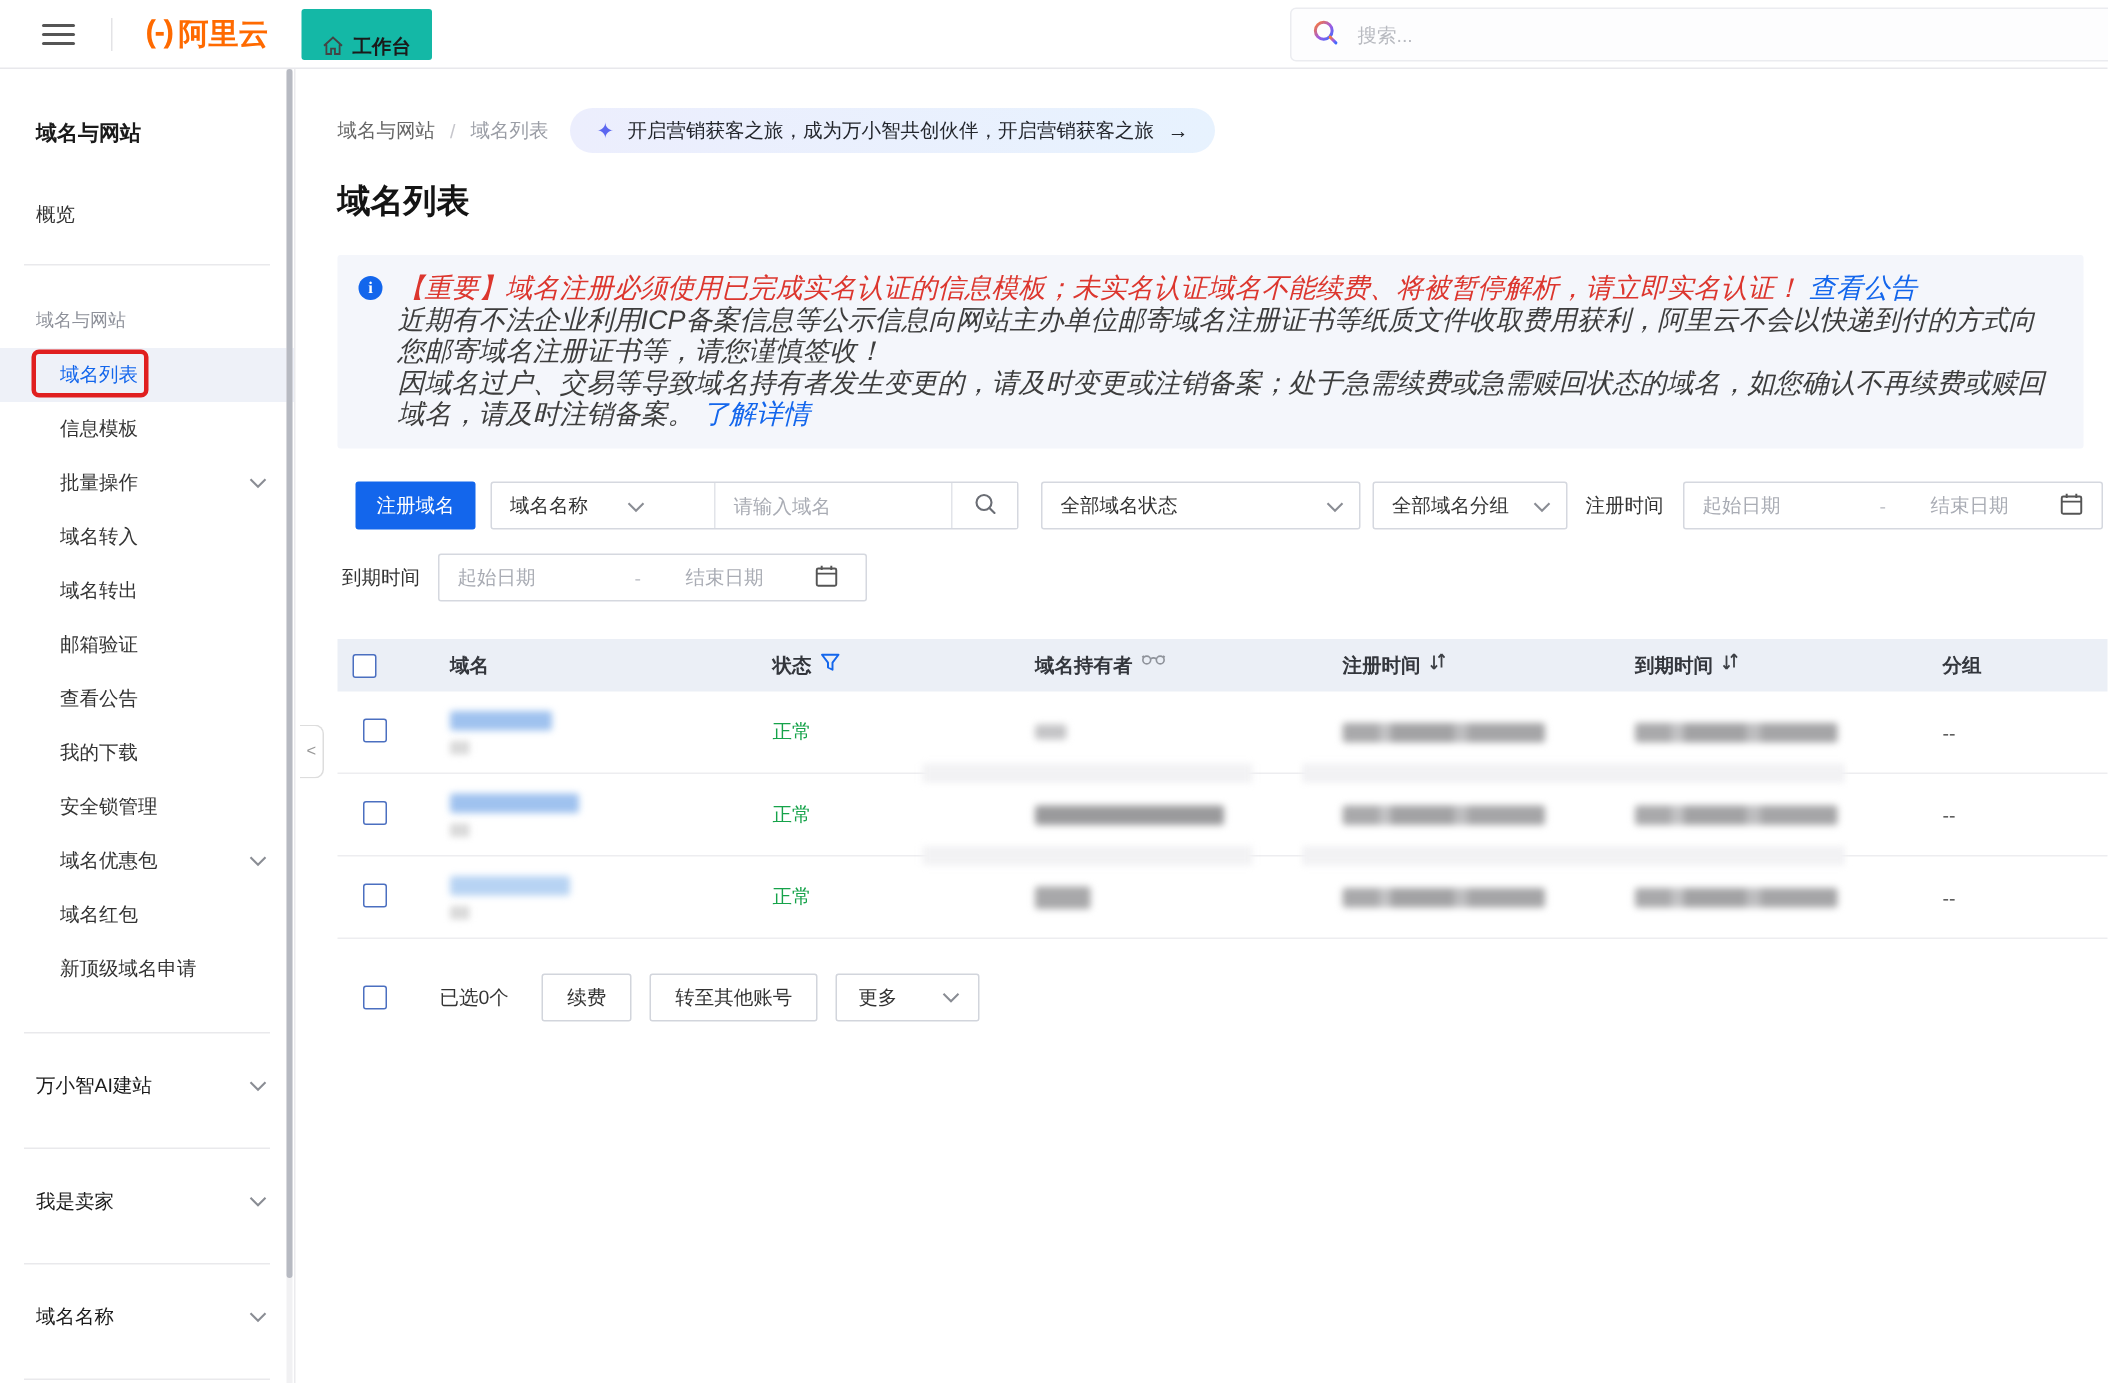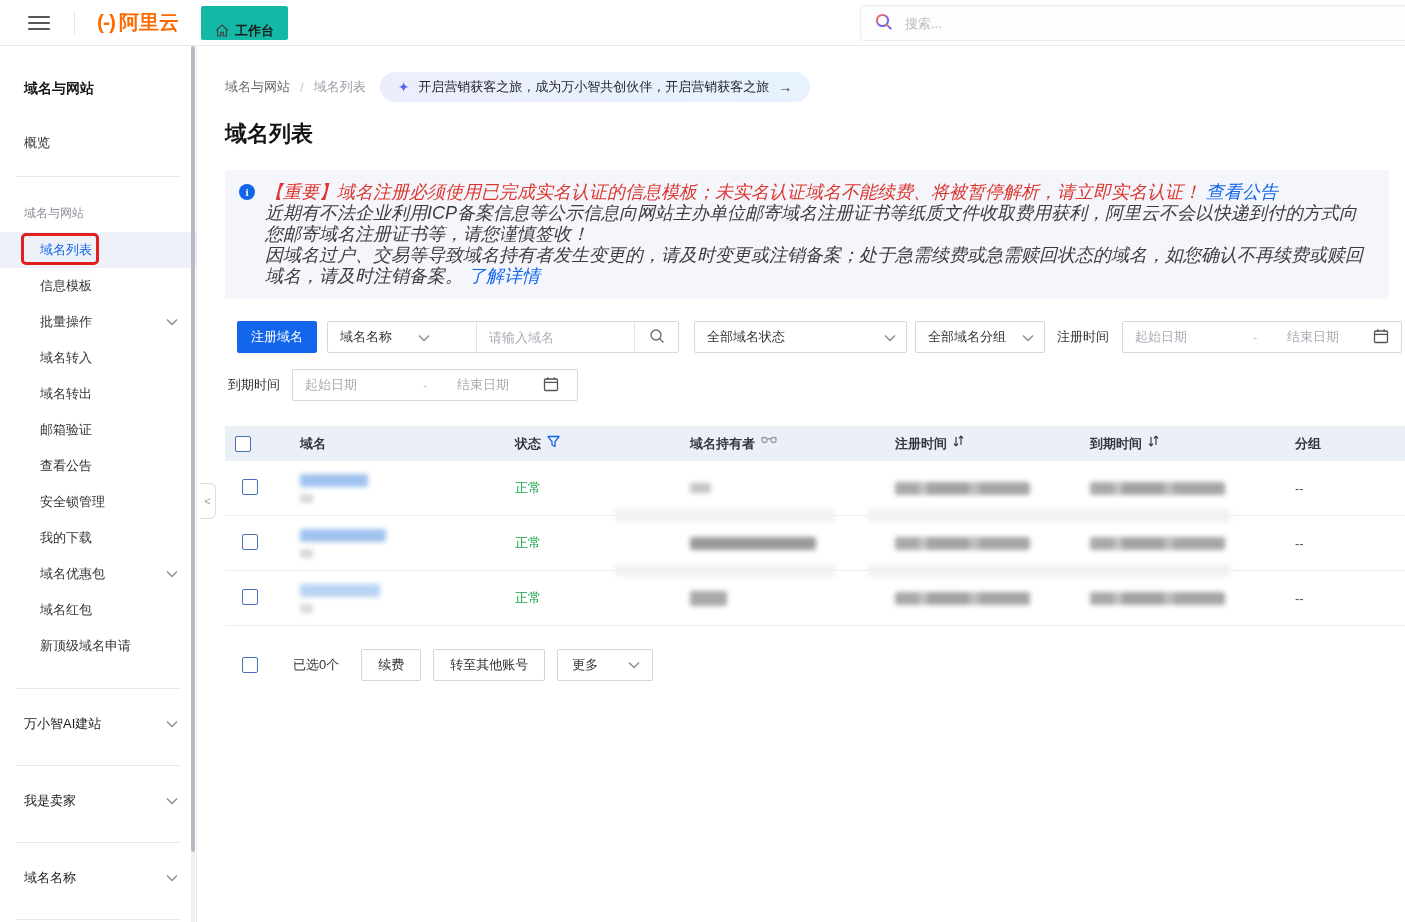--- a/index.html
+++ b/index.html
@@ -207,24 +207,24 @@
     <div class="sb-item">
       <span>域名转出</span>
     </div>
     <div class="sb-item">
       <span>邮箱验证</span>
     </div>
     <div class="sb-item">
       <span>查看公告</span>
     </div>
     <div class="sb-item">
+      <span>我的下载</span>
+    </div>
+    <div class="sb-item">
       <span>安全锁管理</span>
-    </div>
-    <div class="sb-item">
-      <span>我的下载</span>
     </div>
     <div class="sb-item">
       <span>域名优惠包</span>
       <span class="chev">
         <svg width="12" height="8" viewBox="0 0 12 8">
             <path d="M1 1.5 6 6.5 11 1.5" fill="none" stroke="#8a8d94" stroke-width="1.4"></path>
           </svg>
       </span>
     </div>
     <div class="sb-item">

